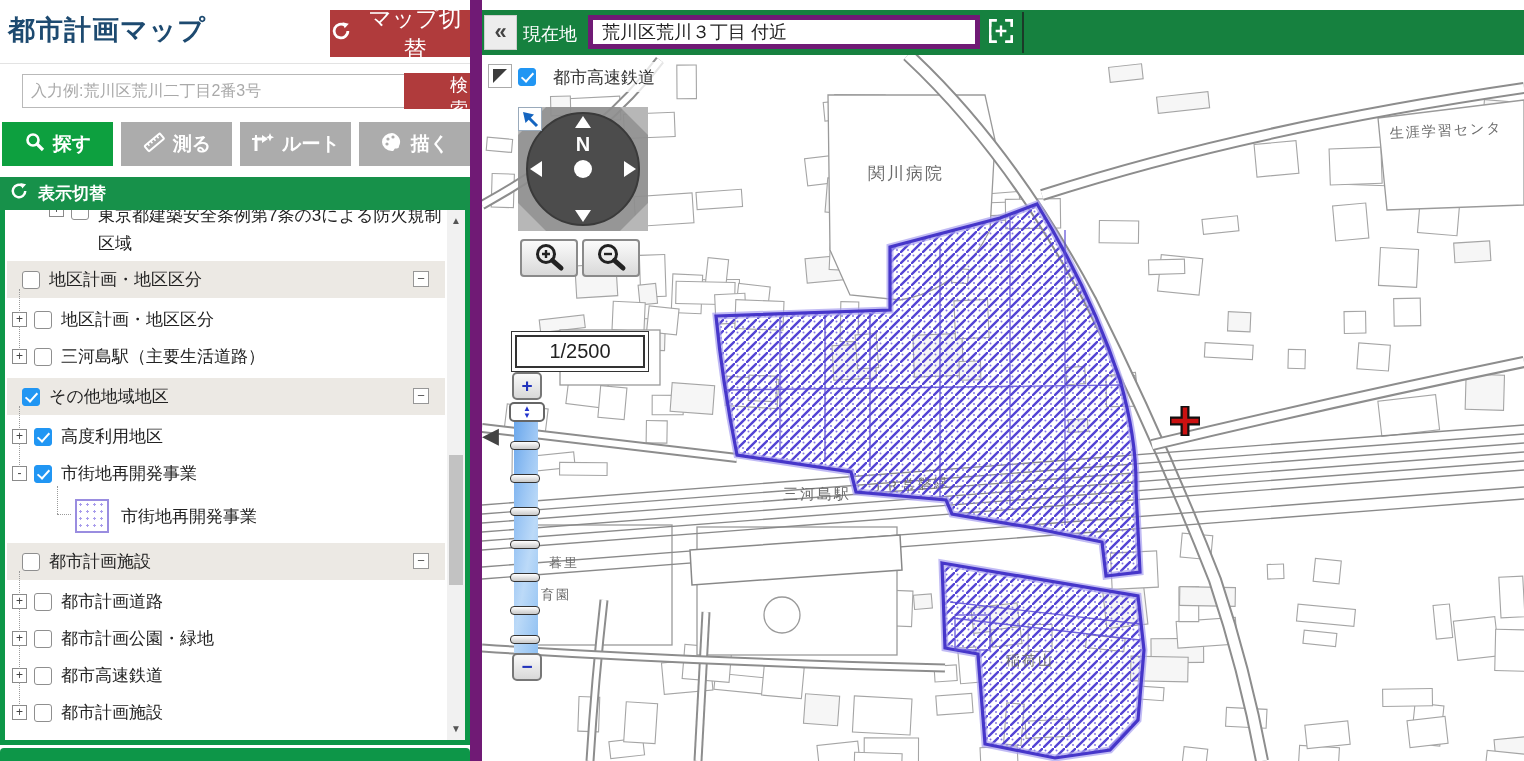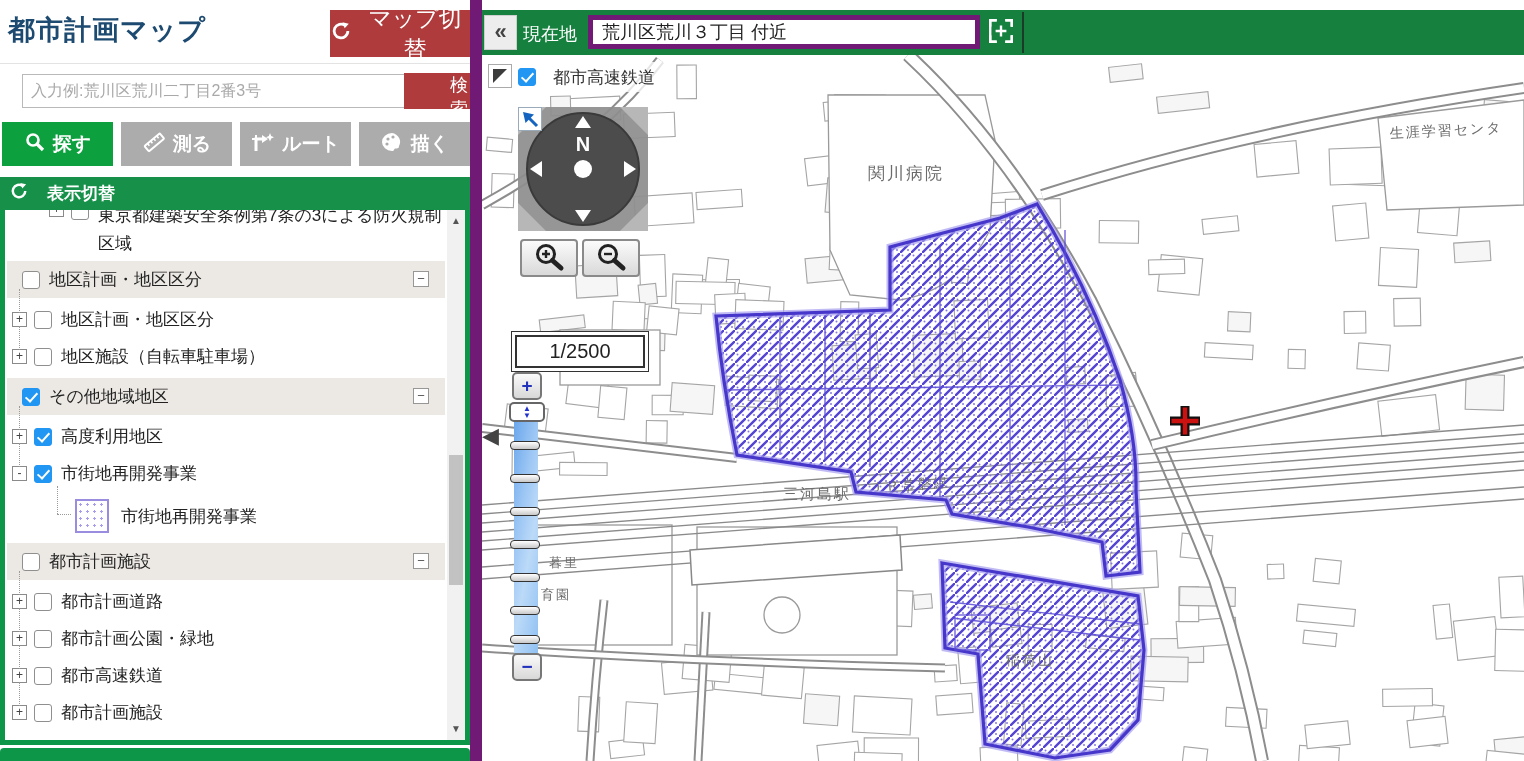--- a/index.html
+++ b/index.html
@@ -21,21 +21,21 @@
   #search-input{position:absolute;left:22px;top:1px;width:396px;height:34px;border:1px solid #b9b9b9;font-size:16px;padding:0 8px;color:#333;}
   #search-input::placeholder{color:#a9a9a9;}
   #search-btn{position:absolute;left:404px;top:0;width:66px;height:36px;background:var(--red);color:#fff;border:none;font-size:18px;cursor:pointer;padding-left:44px;}
   #tab-bar{position:absolute;left:2px;top:122px;width:468px;height:44px;display:flex;gap:8px;}
   .tab{flex:1;background:#acacac;color:#fff;font-size:19px;font-weight:bold;display:flex;align-items:center;justify-content:center;gap:7px;cursor:pointer;}
   .tab.active{background:var(--tab-green);}
   .tab svg{flex:0 0 auto;}
 
   #layer-panel{position:absolute;left:0;top:177px;width:470px;height:568px;}
   #panel-header{height:33px;background:var(--panel-green);color:#fff;font-size:17px;font-weight:bold;
-    display:flex;align-items:center;gap:18px;padding-left:9px;}
+    display:flex;align-items:center;gap:9px;padding-left:9px;}
   #list-frame{position:absolute;left:0;top:33px;right:0;bottom:0;border:5px solid var(--frame-green);border-top:none;background:#fff;overflow:hidden;}
   #layer-list{position:absolute;left:0;top:0;right:18px;bottom:0;overflow:hidden;padding-top:4px;}
   .row{position:relative;display:flex;align-items:center;min-height:37px;padding-left:7px;font-size:17px;color:#222;}
   .row.first{margin-top:-16px;}
   .row.two-line{align-items:flex-start;padding-top:4px;padding-left:44px;}
   .row.two-line .lbl{width:352px;line-height:1.65;}
   .expander{width:15px;height:15px;border:1px solid #8a8a8a;background:#fff;color:#444;font-size:12px;line-height:12px;
     text-align:center;margin-right:7px;flex:0 0 auto;cursor:pointer;}
   .cb{width:18px;height:18px;border:1.5px solid #8f8f8f;border-radius:3px;background:#fff;margin-right:9px;flex:0 0 auto;position:relative;cursor:pointer;}
   .cb.checked{background:var(--cb-blue);border-color:var(--cb-blue);}
@@ -175,21 +175,21 @@
             <div class="row">
               <div class="vline"></div>
               <div class="expander">+</div>
               <div class="cb"></div>
               <span class="lbl">地区計画・地区区分</span>
             </div>
             <div class="row">
               <div class="vline"></div>
               <div class="expander">+</div>
               <div class="cb"></div>
-              <span class="lbl">地区施設（自転車駐車場）</span>
+              <span class="lbl">三河島駅（主要生活道路）</span>
             </div>
             <div class="row group">
               <div class="cb checked"></div>
               <span class="lbl">その他地域地区</span>
               <div class="collapse-box">−</div>
             </div>
             <div class="row">
               <div class="vline"></div>
               <div class="expander">+</div>
               <div class="cb checked"></div>

